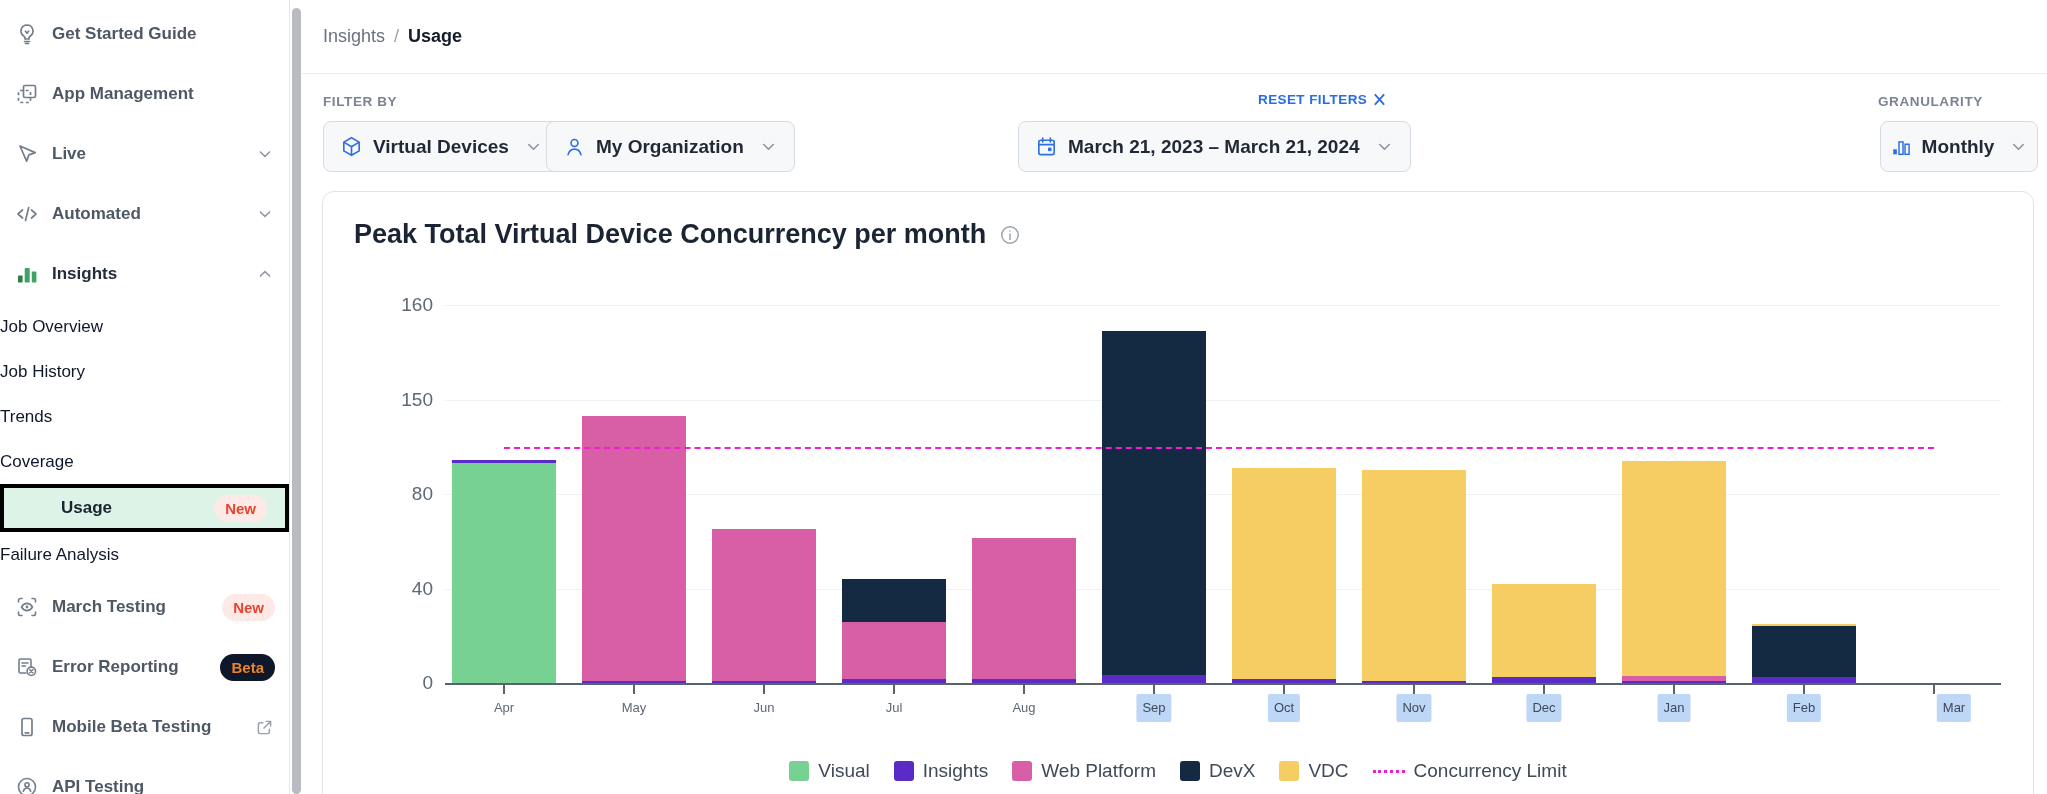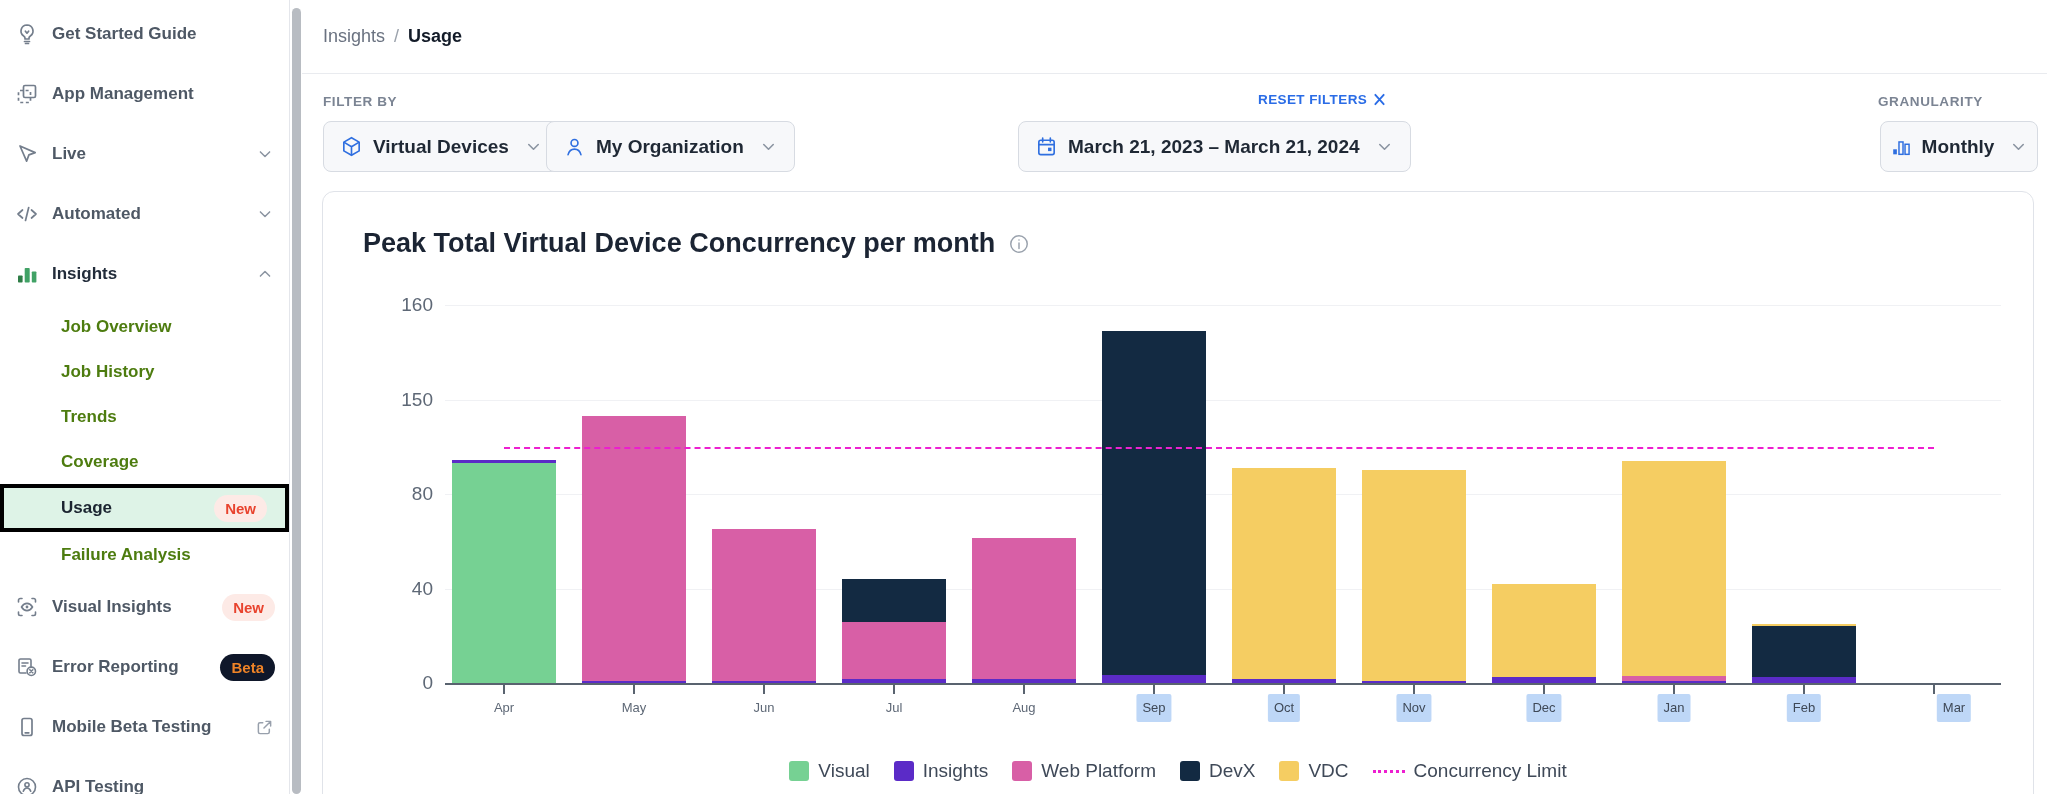--- a/index.html
+++ b/index.html
@@ -8,22 +8,22 @@
   svg{display:block}
   
   .sidebar{position:absolute;left:0;top:0;width:290px;height:794px;background:#fff;
            border-right:1px solid #e4e6eb;box-sizing:border-box;padding-top:4px;}
   .nav-row{display:flex;align-items:center;height:60px;padding:0 14px 0 15px;
            font-size:17px;font-weight:600;color:#4e5865;box-sizing:border-box;cursor:pointer;}
   .nav-icon{width:24px;height:24px;margin-right:13px;color:#747e8c;flex:none;}
   .nav-label{flex:1;white-space:nowrap;}
   .nav-row.active .nav-label{color:#222c3a;font-weight:700;}
   .chev{color:#8b94a1;flex:none;}
-  .sub-row{display:flex;align-items:center;height:45px;padding-left:61px;padding-right:14px;
-           font-size:17px;font-weight:700;color:#4d7c0f;box-sizing:border-box;cursor:pointer;}
+  .sub-row{display:flex;align-items:center;height:45px;padding-right:14px;
+           font-size:17px;font-weight:400;color:#0f172a;box-sizing:border-box;cursor:pointer;}
   .sub-row.selected{height:48px;border:4px solid #000;background:#def3e7;
                     font-weight:700;color:#1b2430;padding-left:57px;padding-right:18px;}
   .badge{margin-left:auto;font-size:15px;font-weight:700;line-height:1;
          padding:6px 11px;border-radius:14px;white-space:nowrap;}
   .badge.red{color:#e8432e;background:#fdeae6;}
   .badge.orange{color:#ee8327;background:#0f172a;}
   .trail-icon{margin-left:auto;color:#98a0ac;}
   .sidebar-scrollbar{position:absolute;left:292px;top:8px;width:9px;height:786px;
                      background:#b8bcc2;border-radius:5px;}
   
@@ -157,21 +157,21 @@
   </div>
 
   <div class="nav-row">
     <span class="nav-icon">
       <svg viewBox="0 0 24 24" width="24" height="24" fill="none" stroke="currentColor" stroke-width="1.6" stroke-linecap="round" stroke-linejoin="round">
         <path d="M3.5 7V5.2A1.7 1.7 0 0 1 5.2 3.5H7M17 3.5h1.8a1.7 1.7 0 0 1 1.7 1.7V7M20.5 17v1.8a1.7 1.7 0 0 1-1.7 1.7H17M7 20.5H5.2a1.7 1.7 0 0 1-1.7-1.7V17"></path>
         <path d="M6.5 12s2.2-3.6 5.5-3.6S17.5 12 17.5 12s-2.2 3.6-5.5 3.6S6.5 12 6.5 12z"></path>
         <circle cx="12" cy="12" r="1.4" fill="currentColor" stroke="none"></circle>
       </svg>
     </span>
-    <span class="nav-label">Visual Insights</span>
+    <span class="nav-label">March Testing</span>
     <span class="badge red">New</span>
   </div>
 
   <div class="nav-row">
     <span class="nav-icon">
       <svg viewBox="0 0 24 24" width="24" height="24" fill="none" stroke="currentColor" stroke-width="1.6" stroke-linecap="round" stroke-linejoin="round">
         <path d="M16 12V5.5A1.5 1.5 0 0 0 14.5 4h-9A1.5 1.5 0 0 0 4 5.5v11A1.5 1.5 0 0 0 5.5 18H11"></path>
         <path d="M7 8h6M7 11h3.5"></path>
         <circle cx="16.3" cy="16.3" r="4.2" fill="#fff"></circle>
         <path d="M14.8 14.8l3 3M17.8 14.8l-3 3"></path>
@@ -289,21 +289,21 @@
     </span>
     <span>Monthly</span>
     <span class="chev">
       <svg viewBox="0 0 24 24" width="19" height="19" fill="none" stroke="currentColor" stroke-width="2" stroke-linecap="round" stroke-linejoin="round">
           <path d="M6 9.5l6 6 6-6"></path>
         </svg>
     </span>
   </button>
 
   <section class="card">
-    <h2 class="card-title" style="margin:9px;">
+    <h2 class="card-title" style="margin:0;">
       <span>Peak Total Virtual Device Concurrency per month</span>
       <span class="info-icon">
         <svg viewBox="0 0 24 24" width="22" height="22" fill="none" stroke="currentColor" stroke-width="1.6" stroke-linecap="round">
           <circle cx="12" cy="12" r="9"></circle>
             <path d="M12 11v6"></path>
             <circle cx="12" cy="7.6" r="0.9" fill="currentColor" stroke="none"></circle>
         </svg>
       </span>
     </h2>
     <div class="plot" id="plot">

